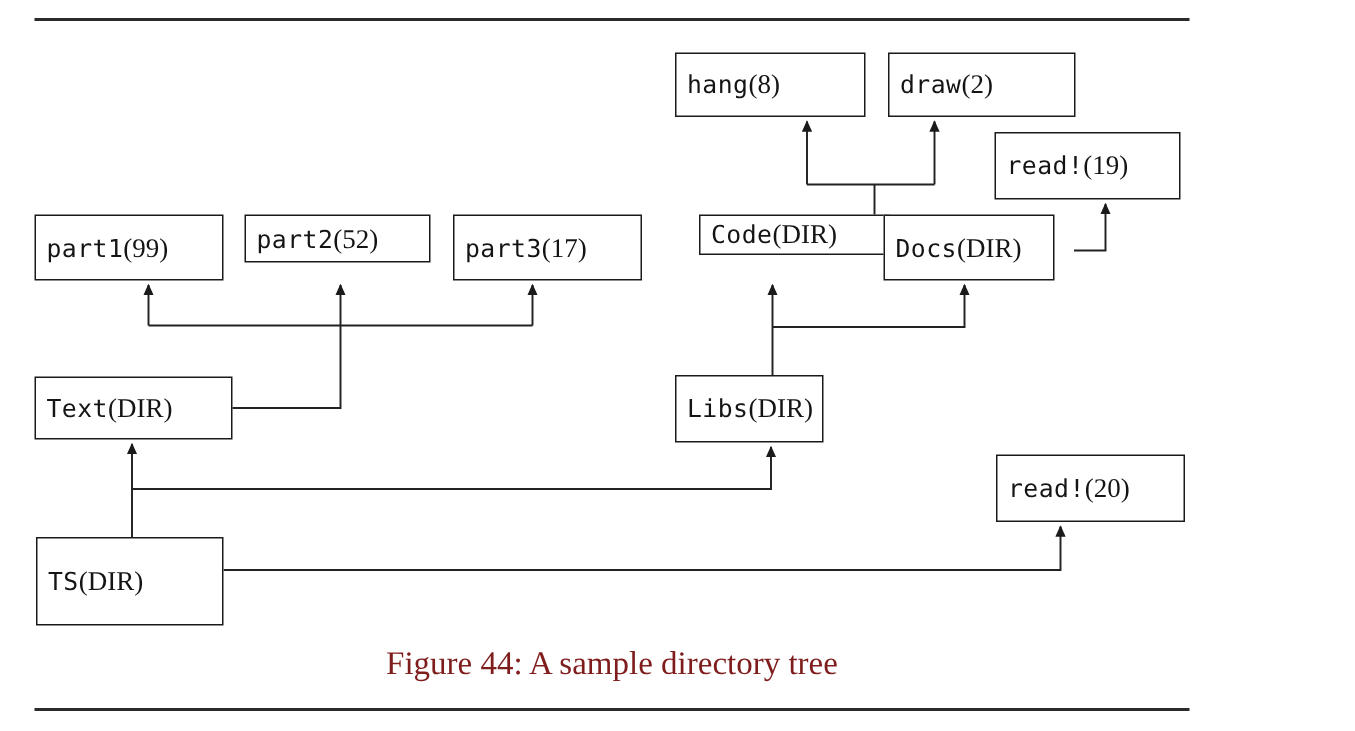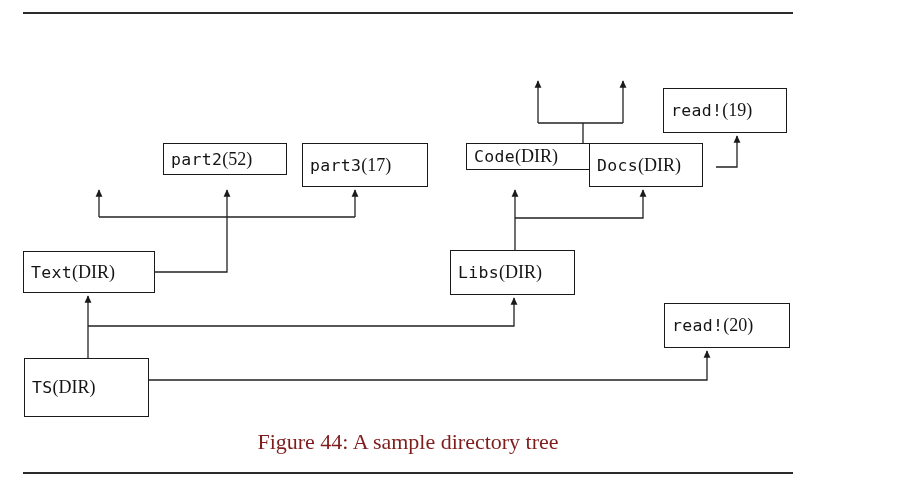--- a/index.html
+++ b/index.html
@@ -56,23 +56,35 @@
     <path class="edge" d="M716 167 H737 V136" marker-end="url(#arrow)"></path>
 
     <path class="edge" d="M515 250 V190" marker-end="url(#arrow)"></path>
     <path class="edge" d="M515 218 H643 V190" marker-end="url(#arrow)"></path>
 
     <path class="edge" d="M88 358 V296" marker-end="url(#arrow)"></path>
     <path class="edge" d="M88 326 H514 V298" marker-end="url(#arrow)"></path>
     <path class="edge" d="M149 380 H707 V351" marker-end="url(#arrow)"></path>
   </svg>
 
+  <div class="node" style="left:450px;top:35px;width:127px;height:43px">
+    <span class="nm">hang</span>
+      <span class="ct">(8)</span>
+  </div>
+  <div class="node" style="left:592px;top:35px;width:125px;height:43px">
+    <span class="nm">draw</span>
+      <span class="ct">(2)</span>
+  </div>
   <div class="node" style="left:663px;top:88px;width:124px;height:45px">
     <span class="nm">read!</span>
       <span class="ct">(19)</span>
+  </div>
+  <div class="node" style="left:23px;top:143px;width:126px;height:44px">
+    <span class="nm">part1</span>
+      <span class="ct">(99)</span>
   </div>
   <div class="node" style="left:163px;top:143px;width:124px;height:32px">
     <span class="nm">part2</span>
       <span class="ct">(52)</span>
   </div>
   <div class="node" style="left:302px;top:143px;width:126px;height:44px">
     <span class="nm">part3</span>
       <span class="ct">(17)</span>
   </div>
   <div class="node" style="left:466px;top:143px;width:127px;height:27px">
@@ -80,21 +92,21 @@
       <span class="ct">(DIR)</span>
   </div>
   <div class="node" style="left:589px;top:143px;width:114px;height:44px">
     <span class="nm">Docs</span>
       <span class="ct">(DIR)</span>
   </div>
   <div class="node" style="left:23px;top:251px;width:132px;height:42px">
     <span class="nm">Text</span>
       <span class="ct">(DIR)</span>
   </div>
-  <div class="node" style="left:450px;top:250px;width:125px;height:45px">
+  <div class="node" style="left:450px;top:250px;width:99px;height:45px">
     <span class="nm">Libs</span>
       <span class="ct">(DIR)</span>
   </div>
   <div class="node" style="left:664px;top:303px;width:126px;height:45px">
     <span class="nm">read!</span>
       <span class="ct">(20)</span>
   </div>
   <div class="node" style="left:24px;top:358px;width:125px;height:59px">
     <span class="nm">TS</span>
       <span class="ct">(DIR)</span>

